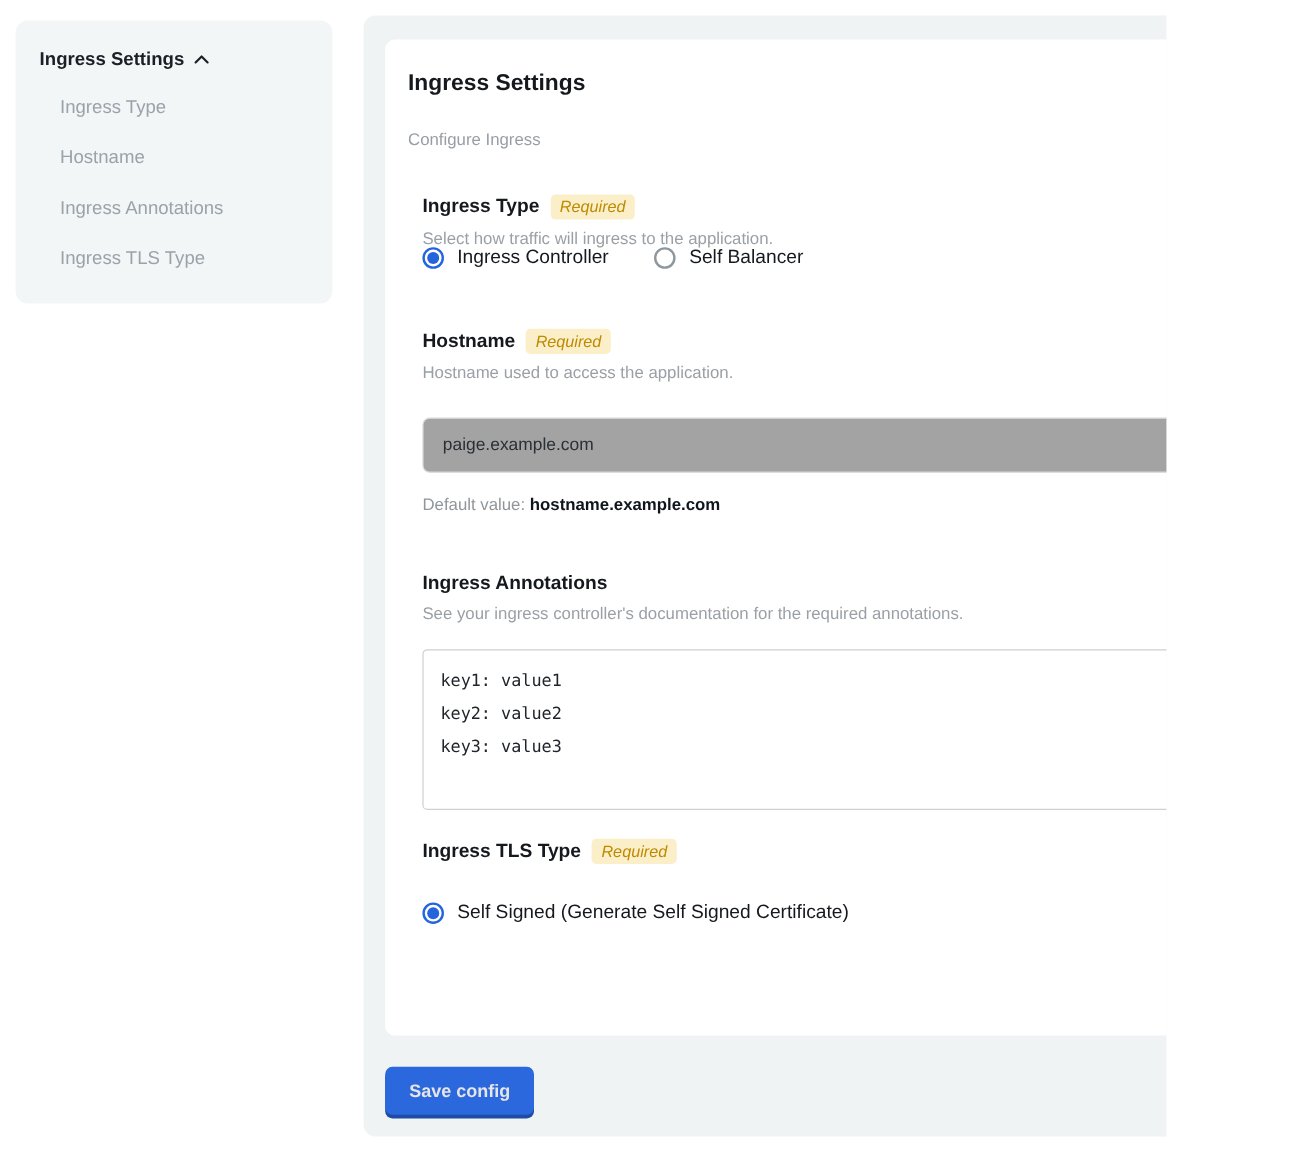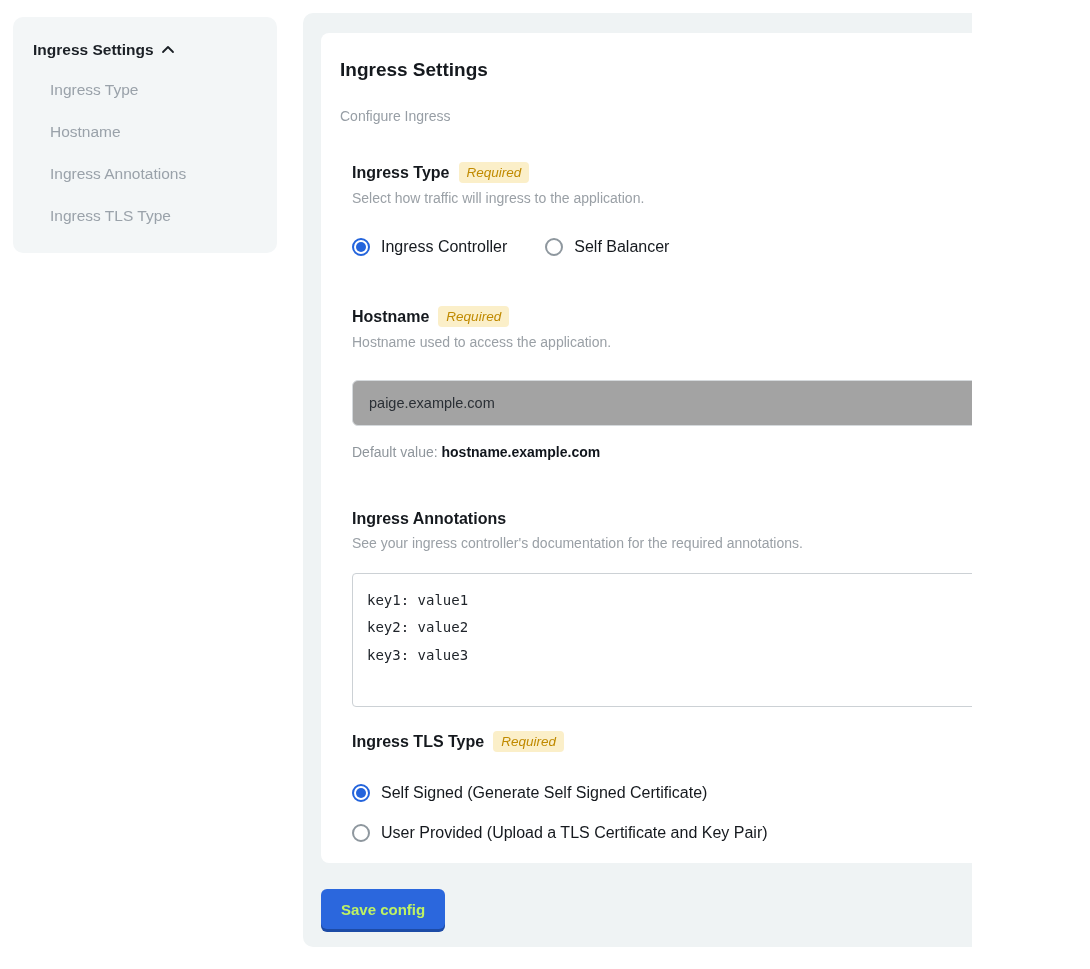--- a/index.html
+++ b/index.html
@@ -21,40 +21,40 @@
 
   .card-title { font-size:19px; font-weight:bold; color:#15191e; }
   .card-subtitle { margin-top:27px; font-size:14px; color:#979ea5; }
 
   .section { margin-left:12px; }
   .field-head { display:flex; align-items:center; }
   .field-label { font-size:16px; font-weight:bold; color:#15191e; }
   .badge { margin-left:9px; background:#fbefc9; color:#c08a00; font-size:13.5px; padding:3px 8px; border-radius:4px;font-style:italic; }
   .help { margin-top:7px; font-size:14px; color:#9aa0a6; }
 
-  .radio-group-inline { display:flex; gap:38px; margin-top:32px; }
+  .radio-group-inline { display:flex; gap:38px; }
   .radio-group-stack { display:flex; flex-direction:column; gap:22px; margin-top:32px; }
   .radio-row { display:flex; align-items:center; gap:11px; cursor:pointer; }
   .radio { width:18px; height:18px; border-radius:50%; border:2px solid #8e979e; background:#fff; position:relative; flex:none; }
   .radio.checked { border-color:#2464dc; }
   .radio.checked::after { content:""; position:absolute; inset:2px; border-radius:50%; background:#2464dc; }
   .radio-label { font-size:16px; color:#15191e; }
 
   .sec-ingress-type { margin-top:38px; }
   .sec-hostname { margin-top:50px; }
   .sec-annotations { margin-top:50px; }
   .sec-tls { margin-top:24px; }
 
   .text-input { display:block; width:663px; height:46px; margin-top:30px; border:1px solid #d5d9dc; border-radius:6px; padding:0 16px; font-size:14.5px; color:#2a2f35; font-family:"Liberation Sans", sans-serif; background:#a3a3a3; outline:none; }
   .default-line { margin-top:18px; font-size:14px; color:#8f969c; }
   .default-value { color:#10151c; font-weight:bold; }
 
   .annotations-textarea { display:block; width:663px; height:134px; margin-top:22px; border:1px solid #ccd1d5; border-radius:4px; padding:13px 14px; font-family:"DejaVu Sans Mono","Liberation Mono",monospace; font-size:14px; line-height:1.95; color:#20252b; resize:both; outline:none; background:#fff; }
 
-  .save-btn { margin-top:26px; margin-left:0; background:#2b67dd; color:#bef264; font-family:"Liberation Sans", sans-serif; font-weight:bold; font-size:15px; border:none; border-radius:6px; padding:12px 20px 11px 20px; box-shadow:0 3px 0 #1d4ba6; cursor:pointer; }
+  .save-btn { margin-top:26px; margin-left:0; background:#2b67dd; color:#e5e5e5; font-family:"Liberation Sans", sans-serif; font-weight:bold; font-size:15px; border:none; border-radius:6px; padding:12px 20px 11px 20px; box-shadow:0 3px 0 #1d4ba6; cursor:pointer; }
 </style>
 </head>
 <body>
 
 <div class="page">
 
   <nav class="sidebar">
     <div class="sidebar-title-row">
       <span class="sidebar-title">Ingress Settings</span>
       <span class="chevron-up">
@@ -118,24 +118,20 @@
       <div class="section sec-tls">
         <div class="field-head">
           <span class="field-label">Ingress TLS Type</span>
           <span class="badge">Required</span>
         </div>
         <div class="radio-group-stack">
           <div class="radio-row">
             <span class="radio checked"></span>
             <span class="radio-label">Self Signed (Generate Self Signed Certificate)</span>
           </div>
-          <div class="radio-row">
-            <span class="radio"></span>
-            <span class="radio-label">User Provided (Upload a TLS Certificate and Key Pair)</span>
-          </div>
         </div>
       </div>
 
     </section>
 
     <button class="save-btn">Save config</button>
   </main>
 
 </div>
 

